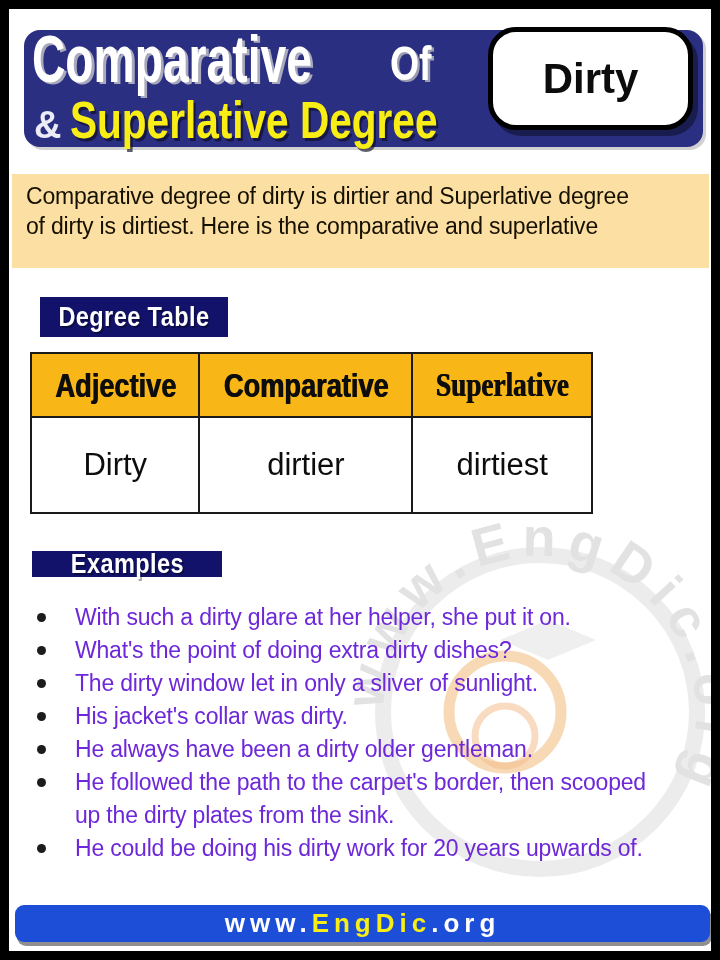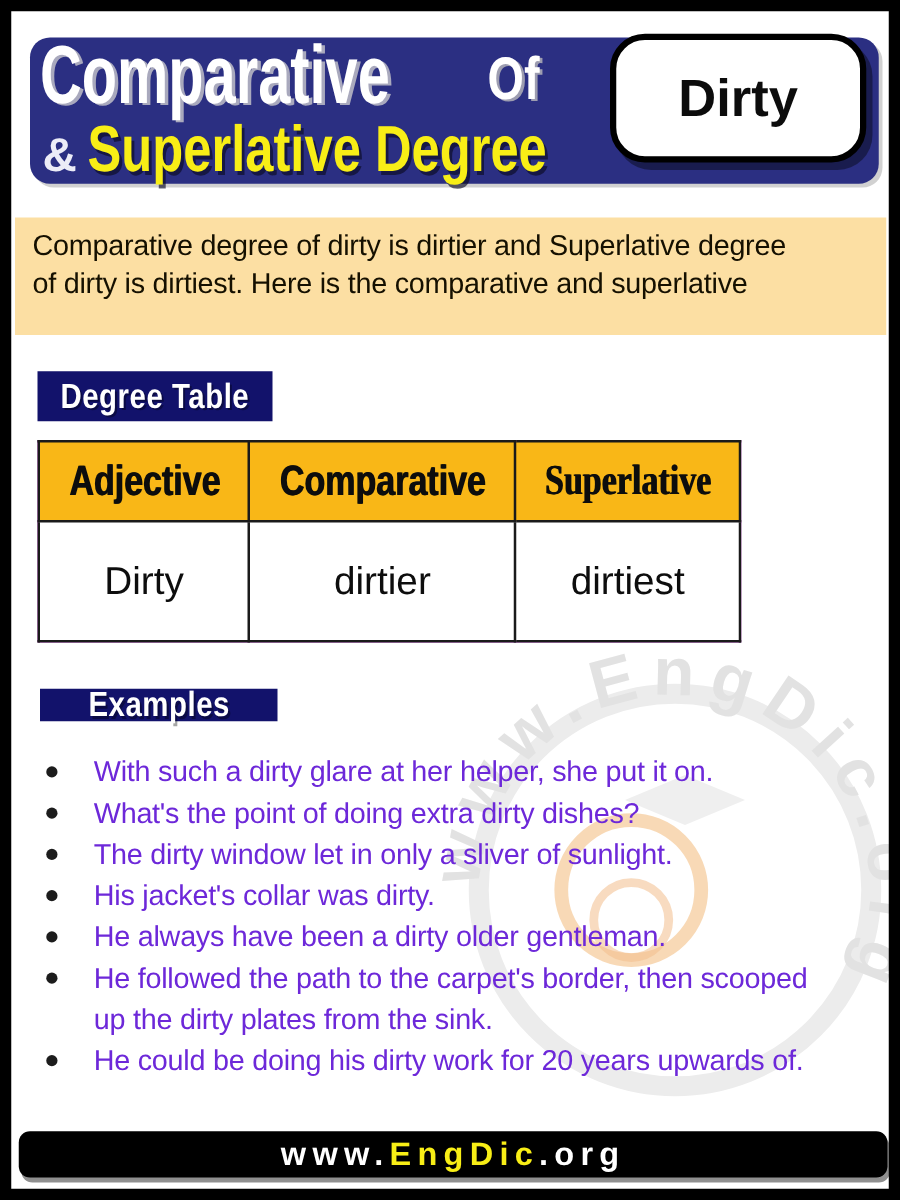--- a/index.html
+++ b/index.html
@@ -53,31 +53,31 @@
   .intro .line {
     font-size:23px; line-height:30px; color:#151000;
     white-space:nowrap; letter-spacing:-0.2px;
   }
 
   
   .section-label {
     position:absolute; background:#12126b; color:#fff; z-index:2;
     display:flex; align-items:center; justify-content:center; font-weight:bold;
   }
-  #label-degree   { left:30px; top:297px; width:188px; height:40px; }
+  #label-degree   { left:40px; top:297px; width:188px; height:40px; }
   #label-examples { left:32px; top:551px; width:190px; height:26px; }
   .section-label .lbl {
     font-size:28px; transform:scaleX(0.84); letter-spacing:0.5px;
     text-shadow:2px 2px 0 rgba(0,0,0,0.35); white-space:nowrap;
   }
 
   
   .degree-table {
     position:absolute; left:30px; top:352px; width:563px; z-index:2;
-    border-collapse:collapse; background:#d946ef;
+    border-collapse:collapse; background:#a16207;
   }
   .degree-table th, .degree-table td { border:2px solid #1a1a1a; text-align:center; }
   .degree-table th { height:64px; background:#f9b717; }
   .degree-table th span {
     display:inline-block; font-size:34px; font-weight:bold; color:#0d0d0d;
     transform:scaleX(0.80); text-shadow:1px 0 0 #0d0d0d; white-space:nowrap;
   }
   .degree-table td { height:96px; font-size:31px; color:#0d0d0d; background:#fff; }
   .col-a { width:224px; } .col-b { width:225px; } .col-c { width:219px;font-family:Liberation Serif, serif; }
 
@@ -90,21 +90,21 @@
   .dot { flex:none; width:9px; height:9px; border-radius:50%; background:#1c1c1c; margin:12px 0 0 3px; }
   .example-lines { margin-left:29px; }
   .eline {
     font-size:23px; line-height:33px; color:#6d28d9;
     white-space:nowrap; letter-spacing:-0.2px;
   }
 
   
   .site-bar {
     position:absolute; left:15px; top:905px; width:695px; height:37px;
-    background:#000000; border-radius:9px; z-index:2;
+    background:#1d4ed8; border-radius:9px; z-index:2;
     display:flex; align-items:center; justify-content:center;
     box-shadow:2px 4px 0 #8f8f8f;
     font-weight:bold; font-size:26px; letter-spacing:5px; white-space:nowrap;
   }
   .site-bar .w { color:#ffffff; } .site-bar .b { color:#f8ee16; }
 
   
   .watermark { position:absolute; inset:0; z-index:1; pointer-events:none; }
 </style>
 </head>

